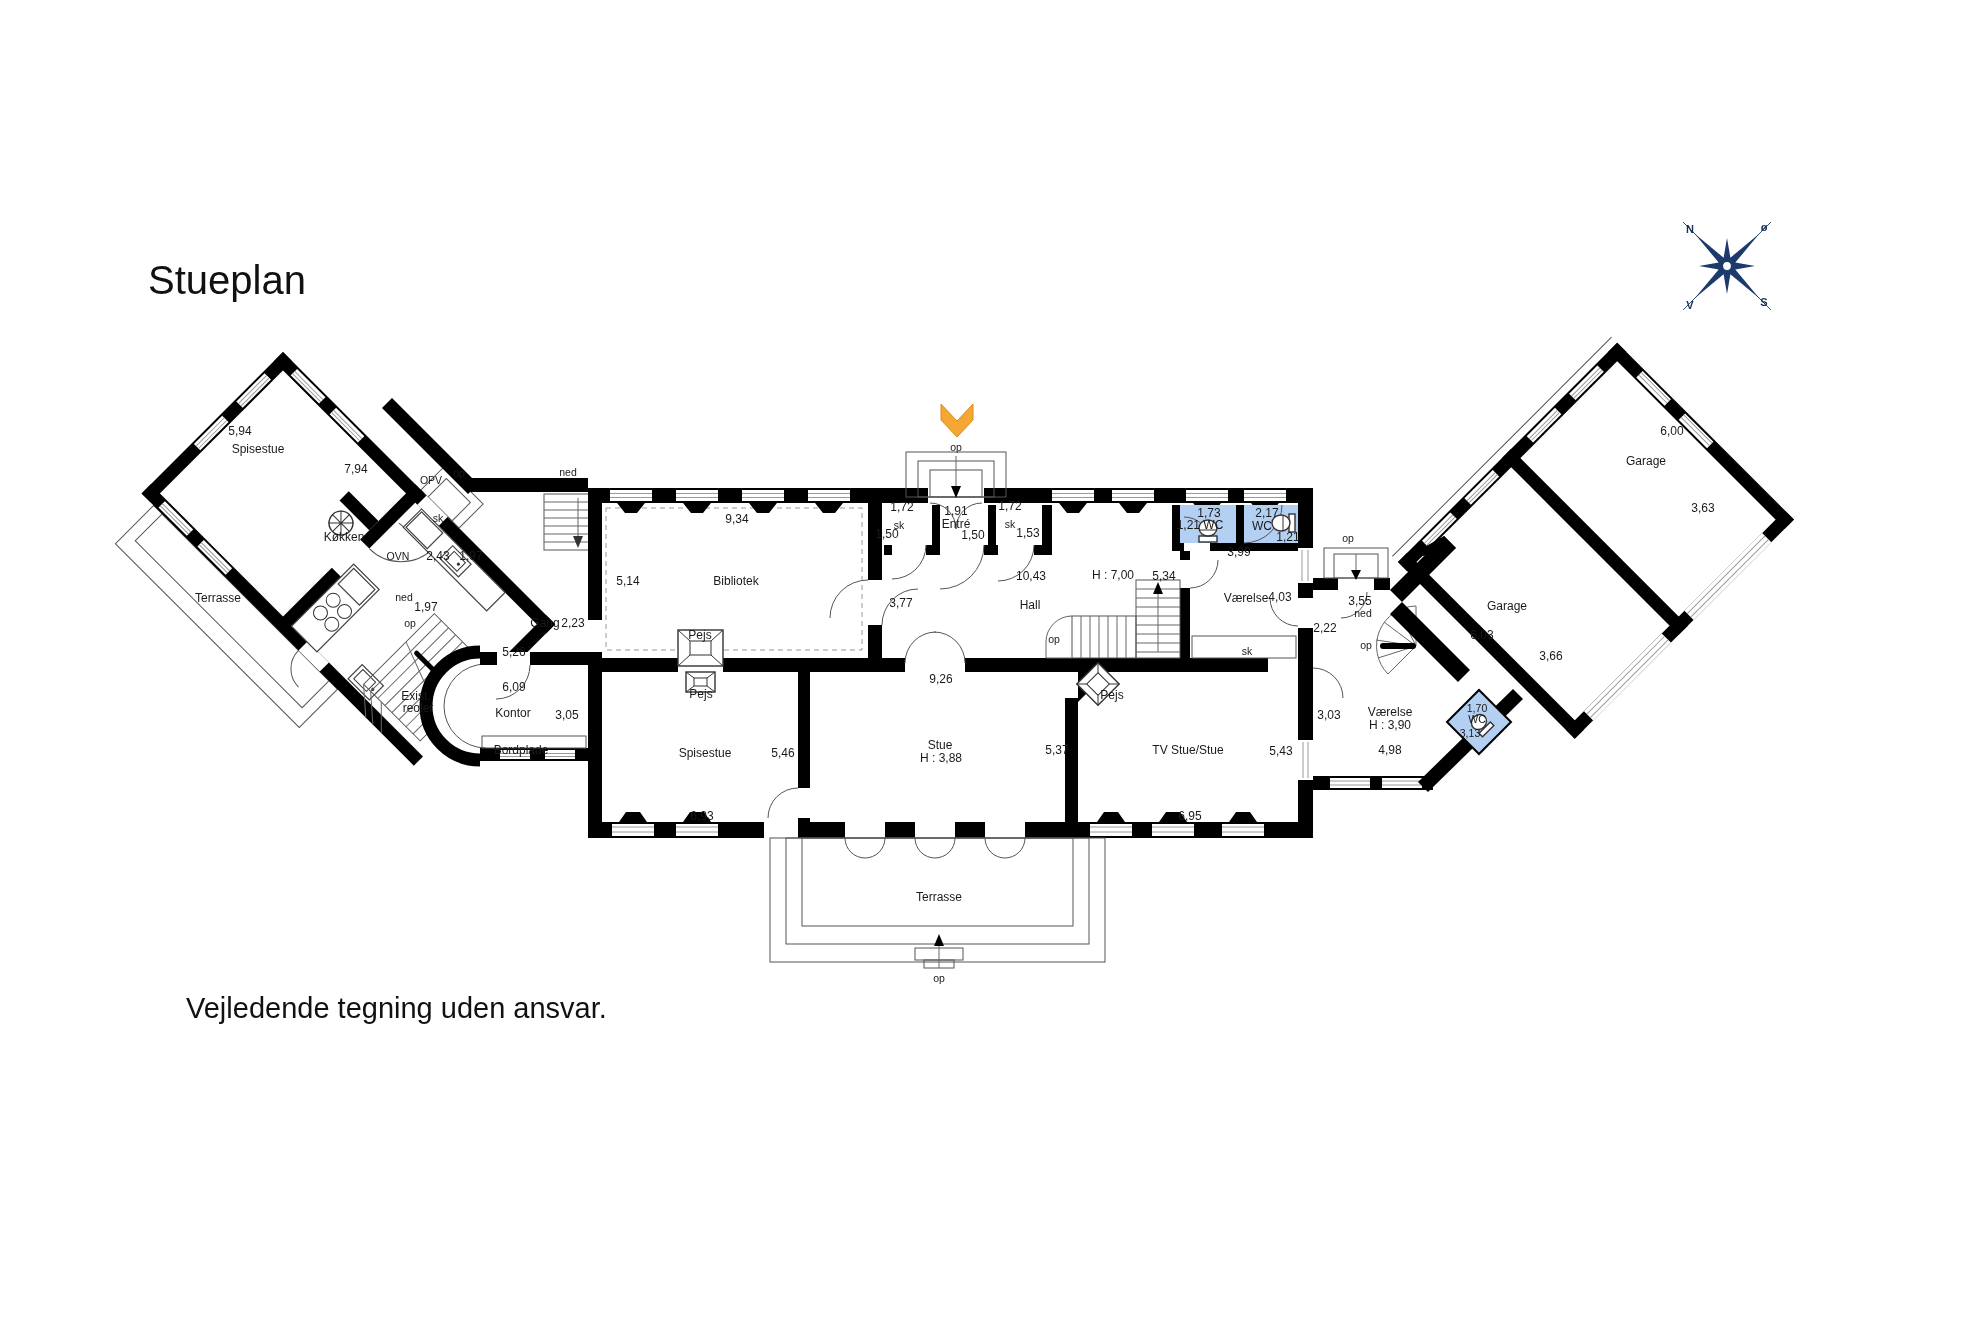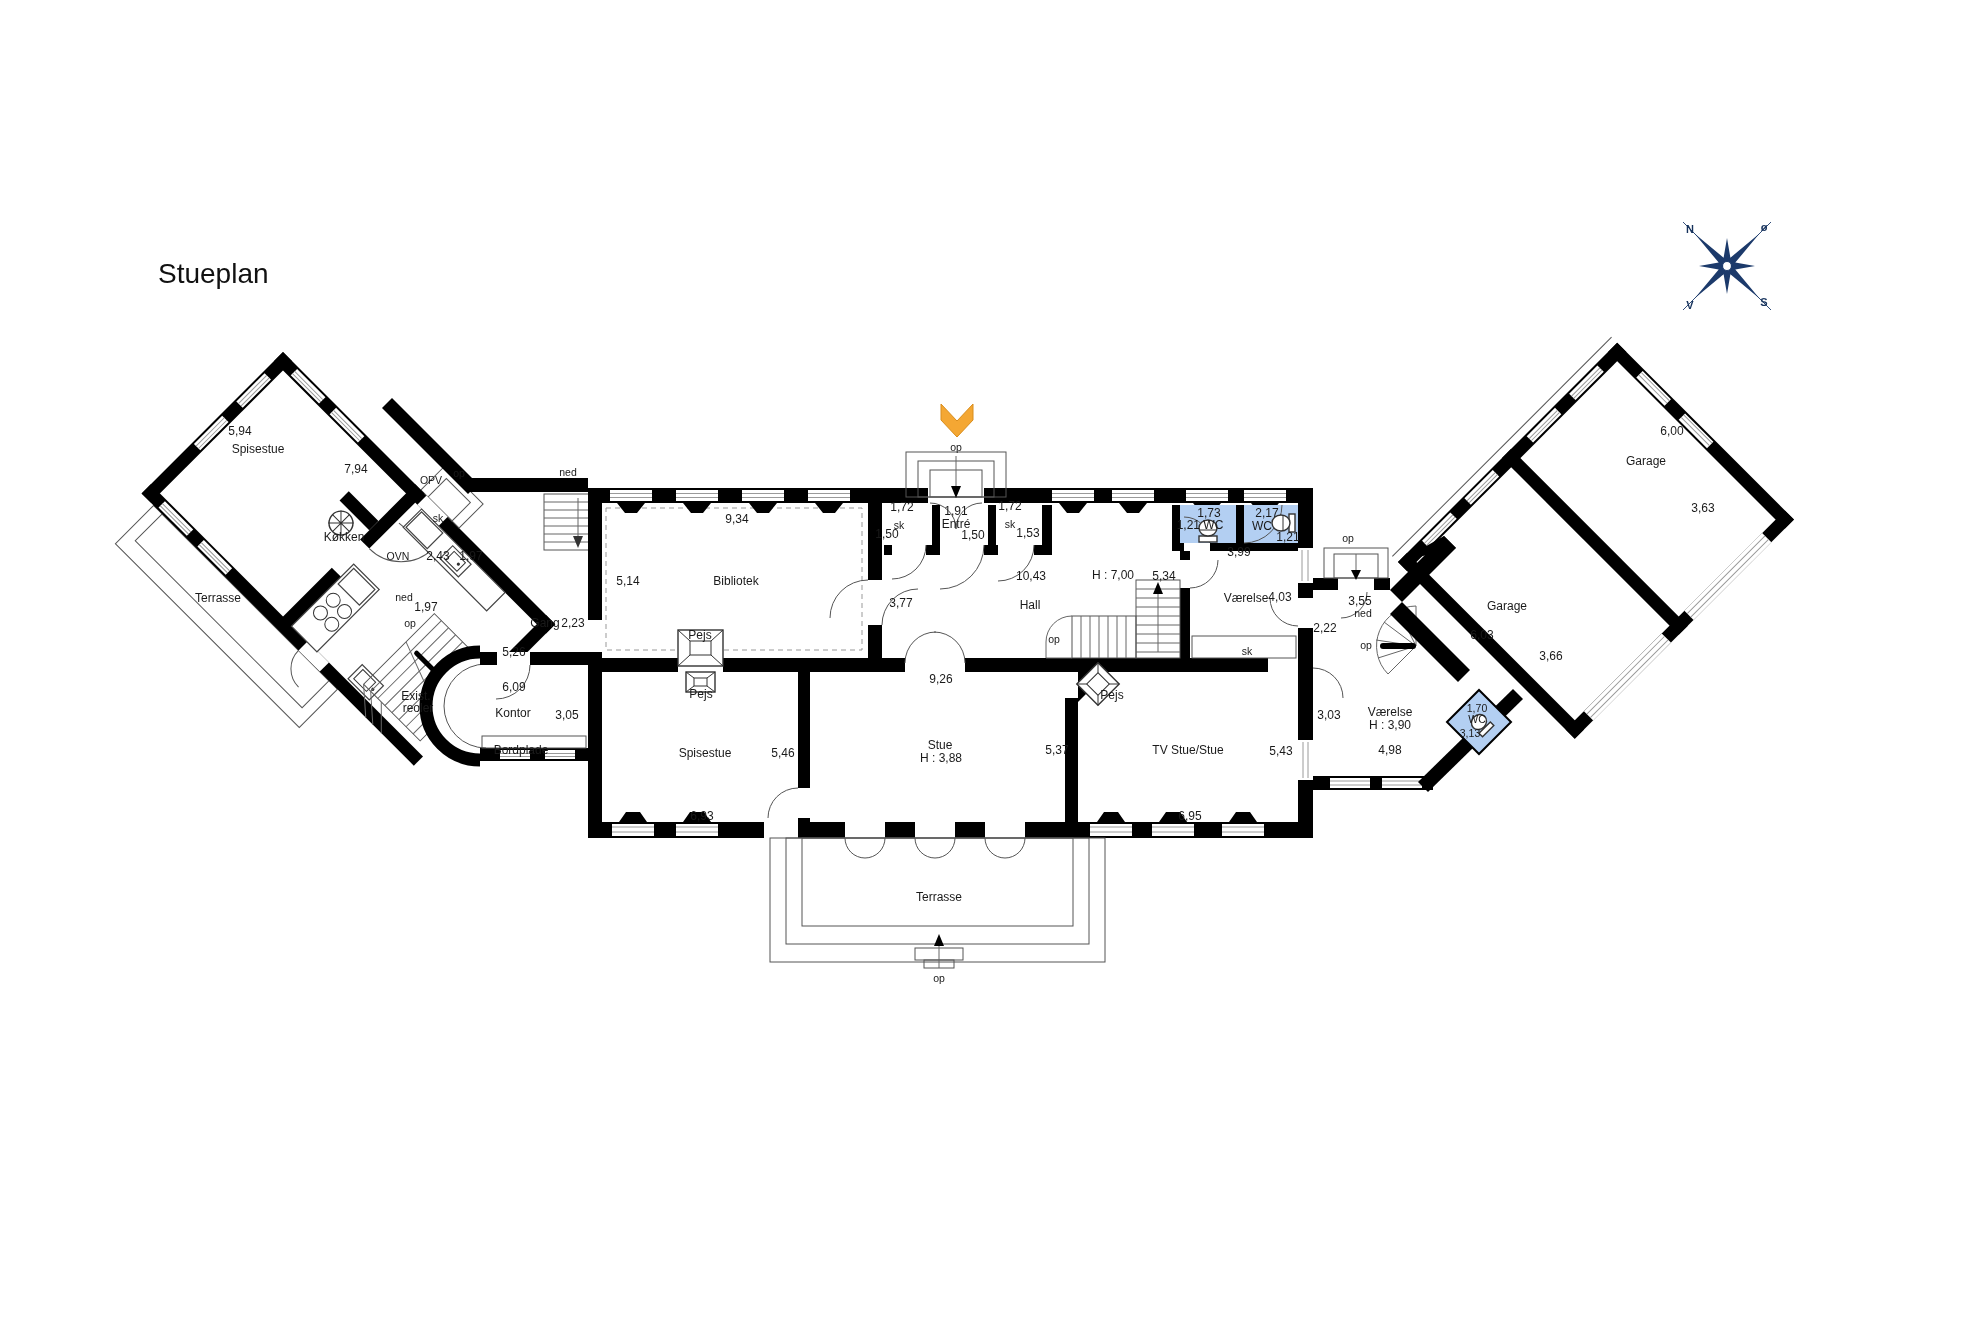--- a/index.html
+++ b/index.html
@@ -1,20 +1,20 @@
 <!DOCTYPE html>
 <html><head>
 <meta charset="utf-8">
 <style>
   html,body{margin:0;padding:0;background:#fff;}
   #stage{position:relative;width:1984px;height:1323px;background:#fff;overflow:hidden;
          font-family:"Liberation Sans",sans-serif;}
   #plan-svg{position:absolute;left:0;top:0;}
-  .page-title{position:absolute;left:148px;top:258px;font-size:28px;color:#111;
-              font-family:"Liberation Sans",sans-serif;margin-left:10px;}
+  .page-title{position:absolute;left:148px;top:258px;font-size:40px;color:#111;
+              font-family:"Liberation Sans",sans-serif;}
   .disclaimer{position:absolute;left:186px;top:992px;font-size:29px;color:#111;
               font-family:"Liberation Sans",sans-serif;}
   .wall{fill:#000;}
   .wfill{fill:#fff;}
   .thin{fill:none;stroke:#555;stroke-width:1;}
   .thin2{fill:#fff;stroke:#444;stroke-width:1.2;}
   .glz{fill:none;stroke:#9a9a9a;stroke-width:1;}
   .door{fill:none;stroke:#555;stroke-width:1;}
   .dash{fill:none;stroke:#999;stroke-width:1;stroke-dasharray:5 4;}
   .stair{fill:none;stroke:#666;stroke-width:1;}
@@ -28,20 +28,21 @@
   .navy-line{stroke:#1c3a6b;stroke-width:0.9;fill:none;}
   .compass-letter{font-family:"Liberation Sans",sans-serif;font-size:11px;fill:#16325c;
                   text-anchor:middle;font-weight:bold;}
 </style>
 </head>
 <body>
 
 <div id="stage">
 
   <div class="page-title">Stueplan</div>
+  <div class="disclaimer">Vejledende tegning uden ansvar.</div>
 
   <svg id="plan-svg" width="1984" height="1323" viewBox="0 0 1984 1323">
 
     <g transform="rotate(45 283 352)">
       <rect class="wfill" x="283" y="352" width="385" height="200"></rect>
 
       <g>
         <rect class="thin" x="300" y="552" width="260" height="54"></rect>
         <rect class="thin" x="312" y="552" width="236" height="38"></rect>
       </g>

